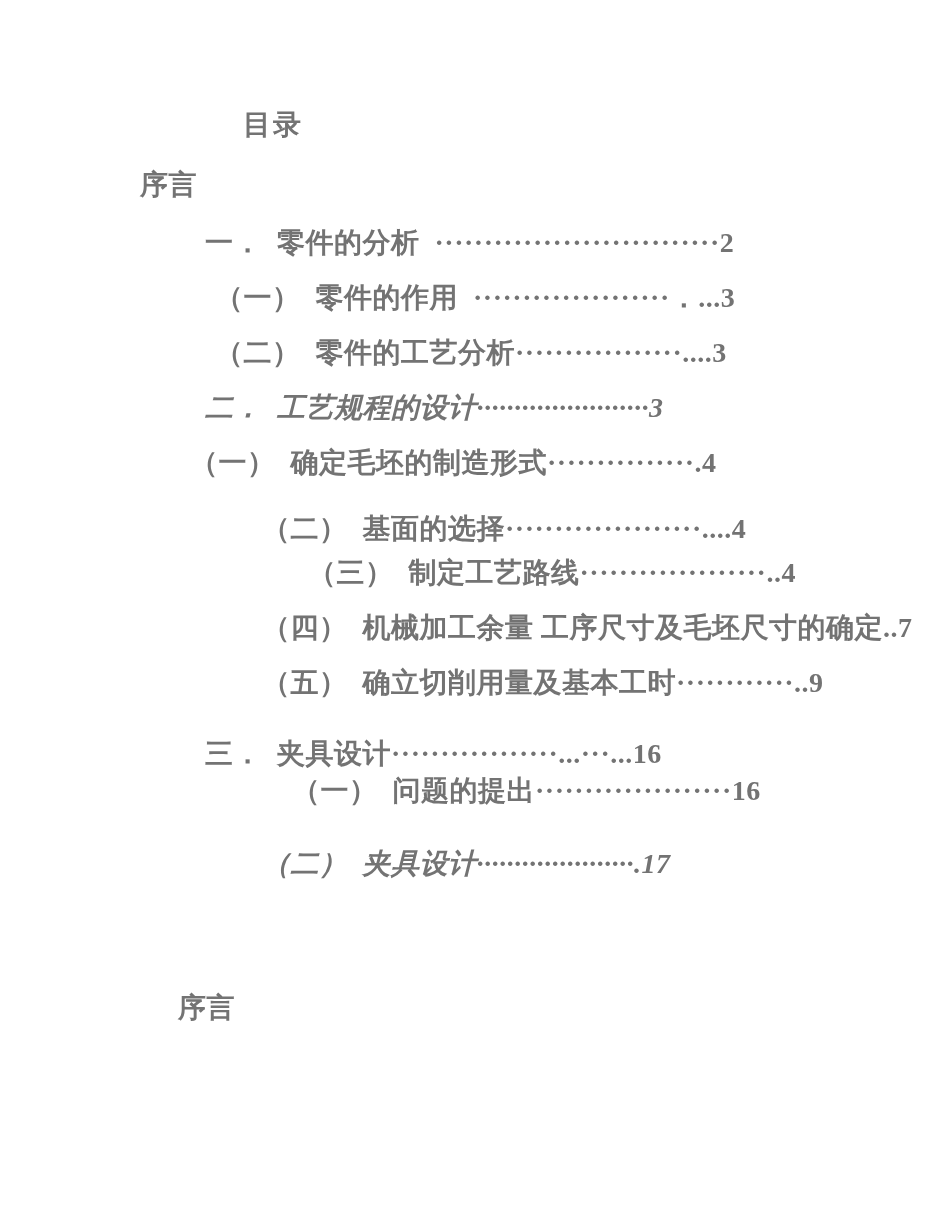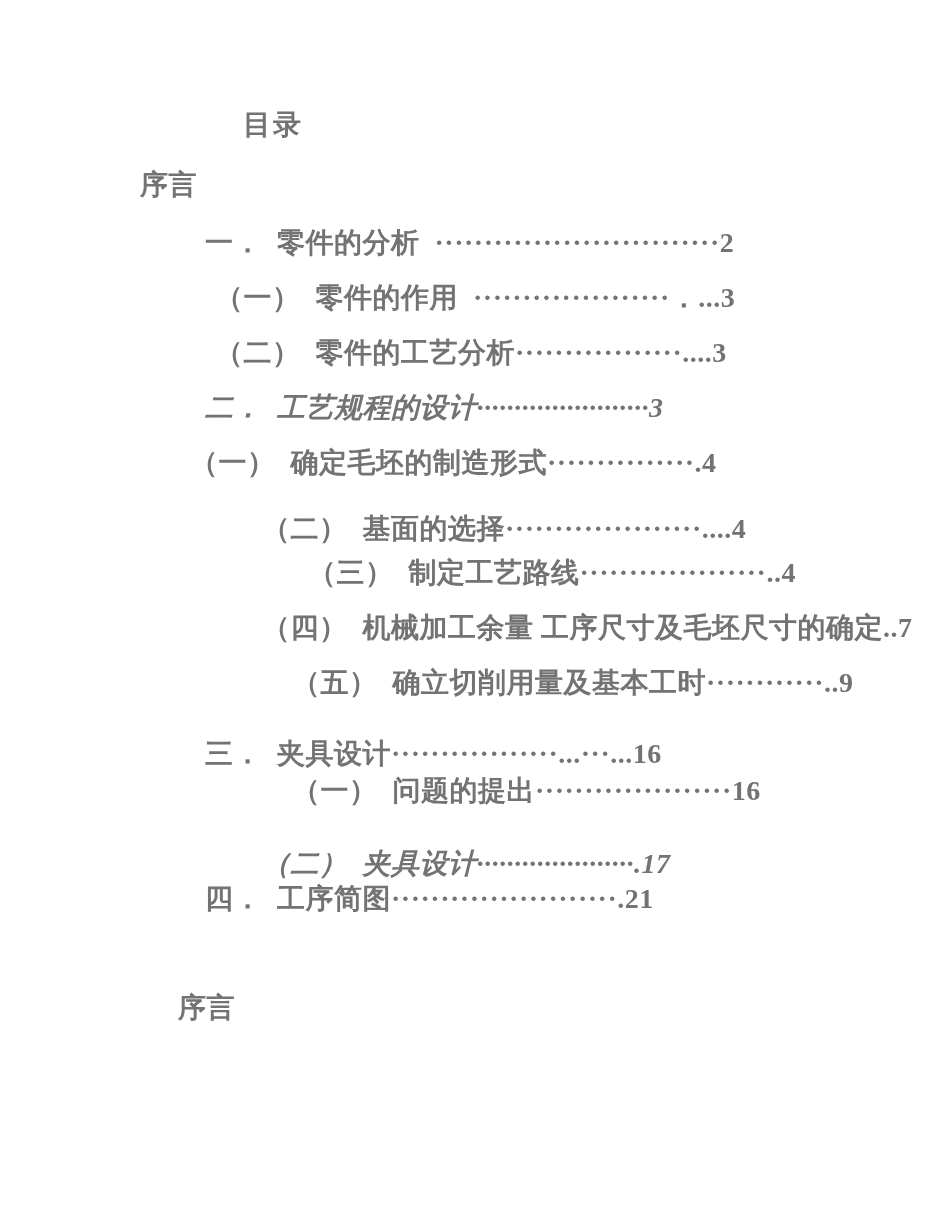--- a/index.html
+++ b/index.html
@@ -51,26 +51,25 @@
   <div class="line" style="top:393px; left:205px;font-style:italic;">二．  工艺规程的设计·······················3</div>
 
   <div class="line" style="top:448px; left:190px;">（一）  确定毛坯的制造形式···············.4</div>
 
   <div class="line" style="top:503px; left:262px;margin-top:11px;">（二）  基面的选择····················....4</div>
 
   <div class="line" style="top:558px; left:262px;margin-left:46px;">（三）  制定工艺路线···················..4</div>
 
   <div class="line" style="top:613px; left:262px;">（四）  机械加工余量 工序尺寸及毛坯尺寸的确定..7</div>
 
-  <div class="line" style="top:668px; left:262px;margin-left:30px;">（五）  确立切削用量及基本工时············..9</div>
+  <div class="line" style="top:668px; left:262px;">（五）  确立切削用量及基本工时············..9</div>
 
   <div class="line" style="top:723px; left:205px;margin-top:16px;">三．  夹具设计·················...···...16</div>
 
   <div class="line" style="top:776px; left:262px;margin-left:30px;">（一）  问题的提出····················16</div>
 
   <div class="line" style="top:849px; left:262px;font-style:italic;">（二）  夹具设计·····················.17</div>
 
-  <div class="line" style="top:884px; left:205px;">四．  工序简图·······················.21</div>
 
 
   <div class="line" style="top:993px; left:178px;">序言</div>
 
 </div>
 
 </body></html>

